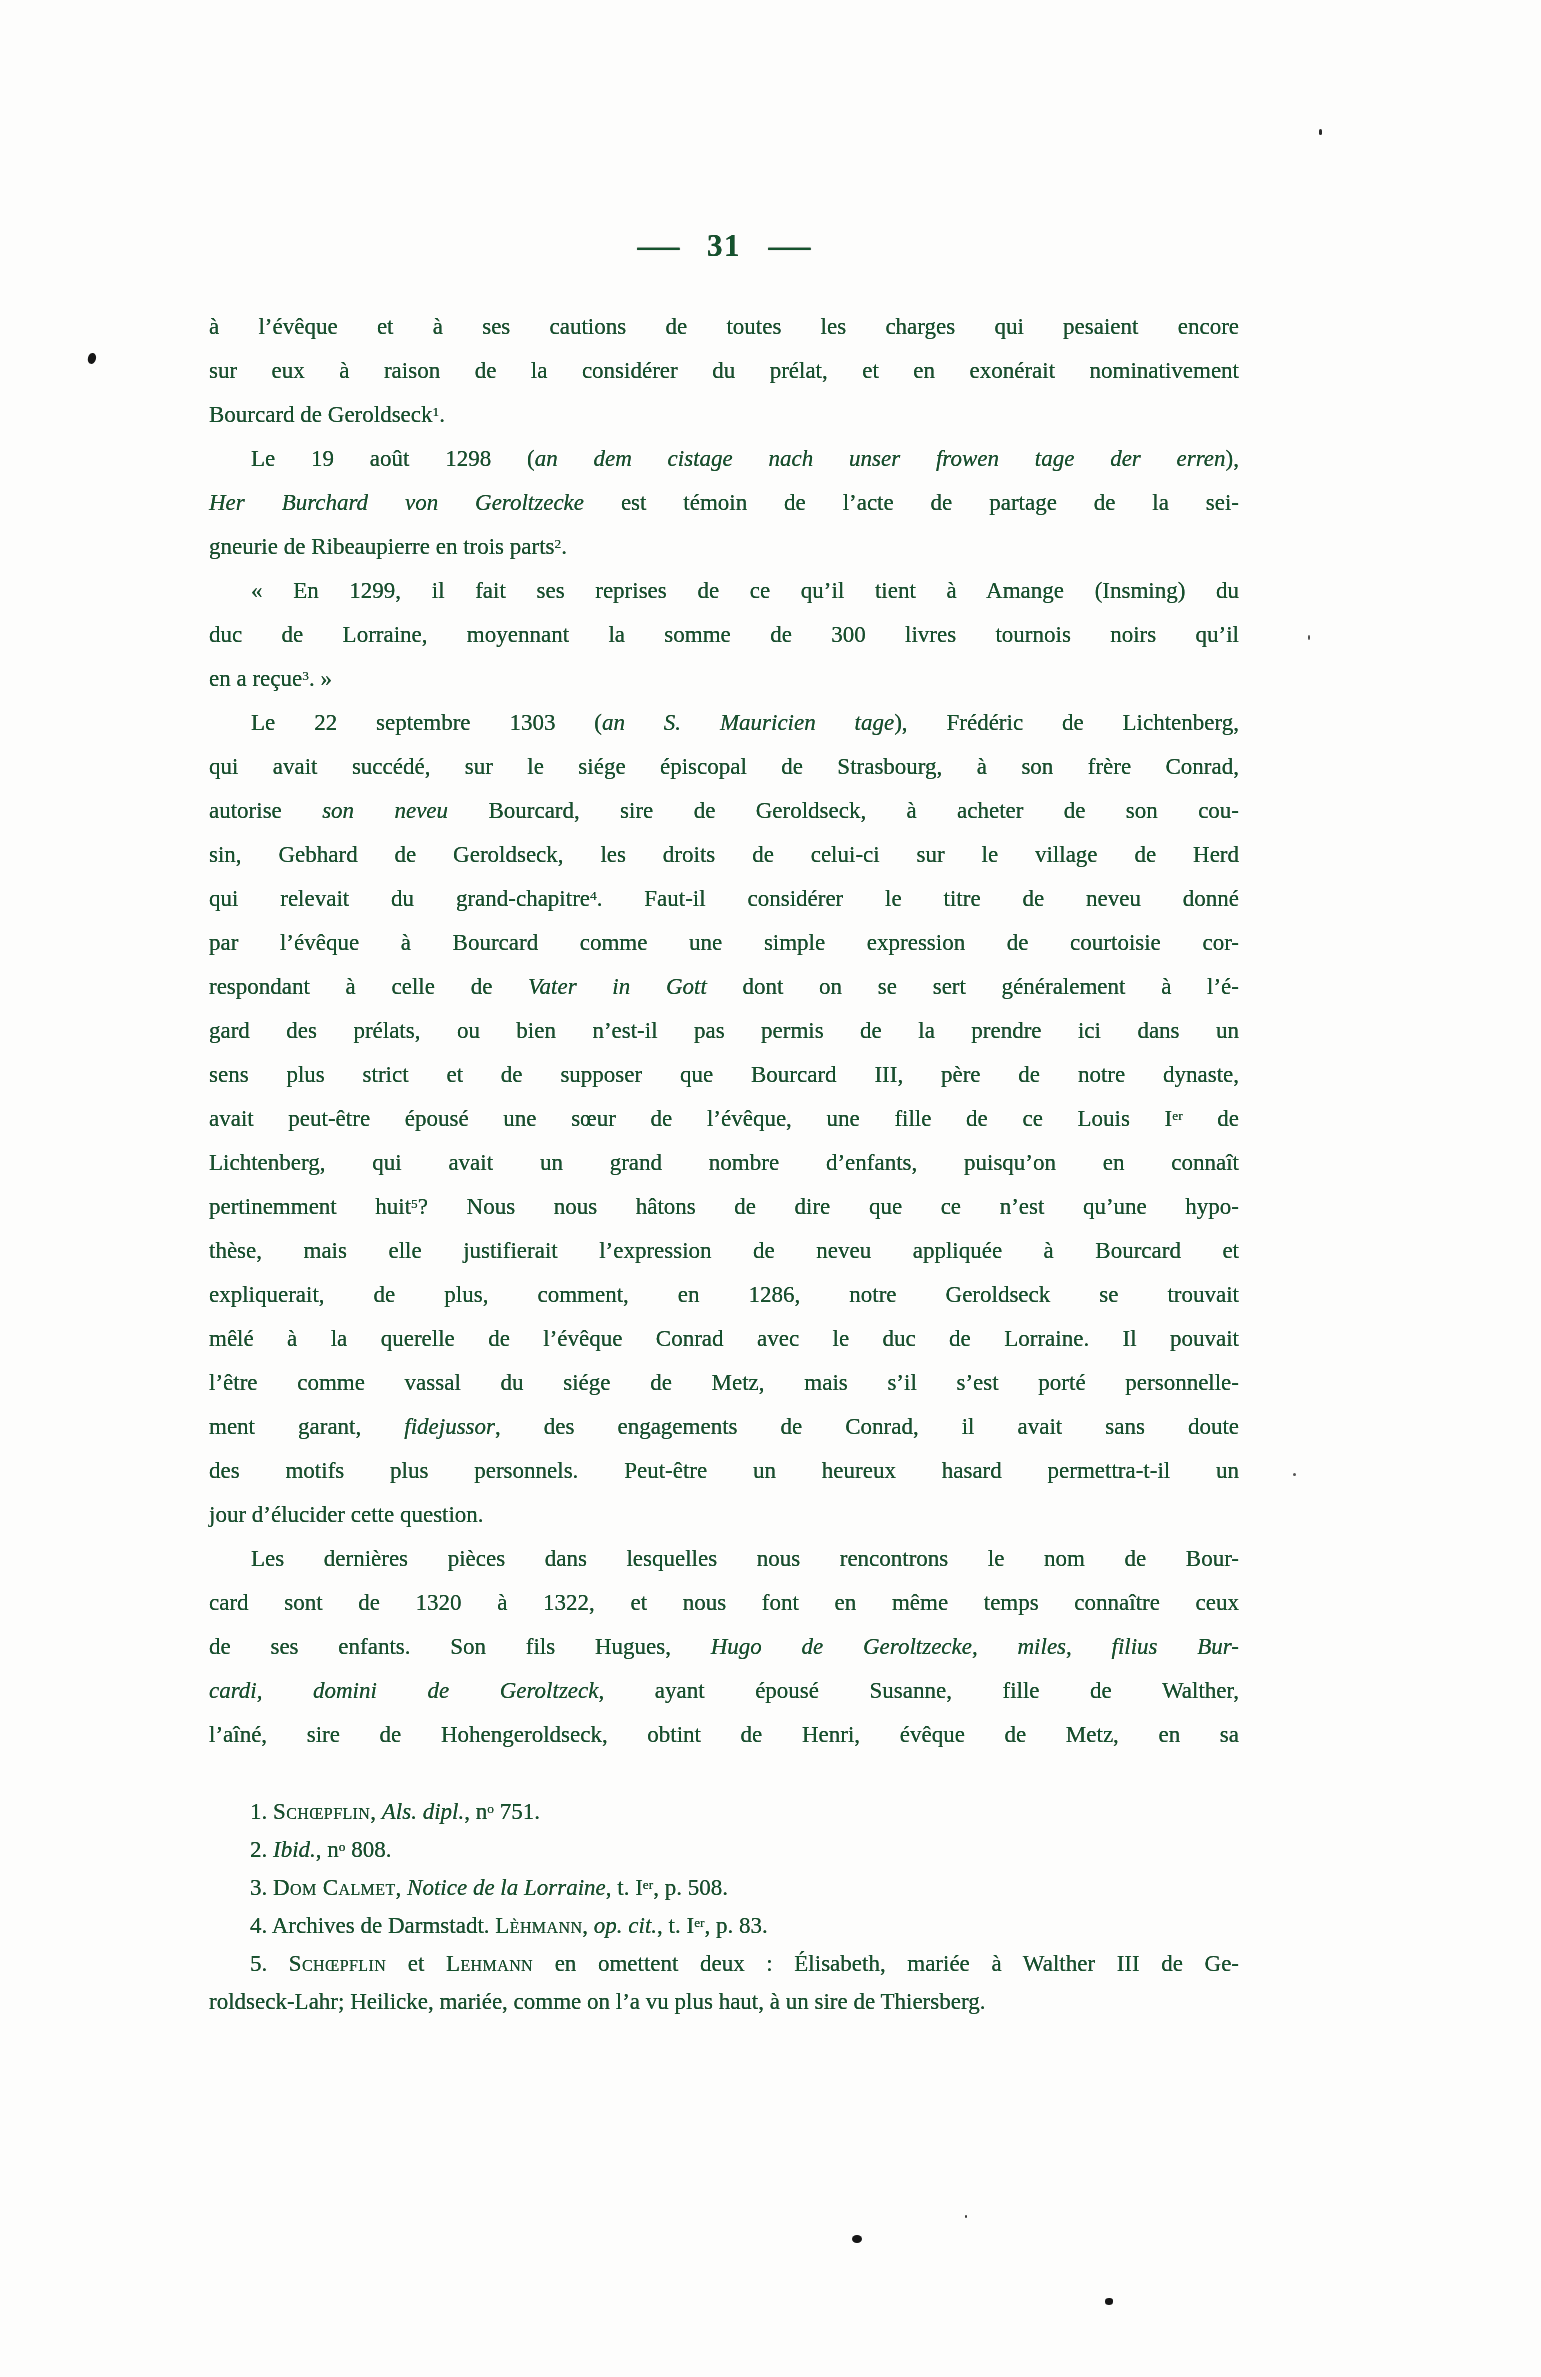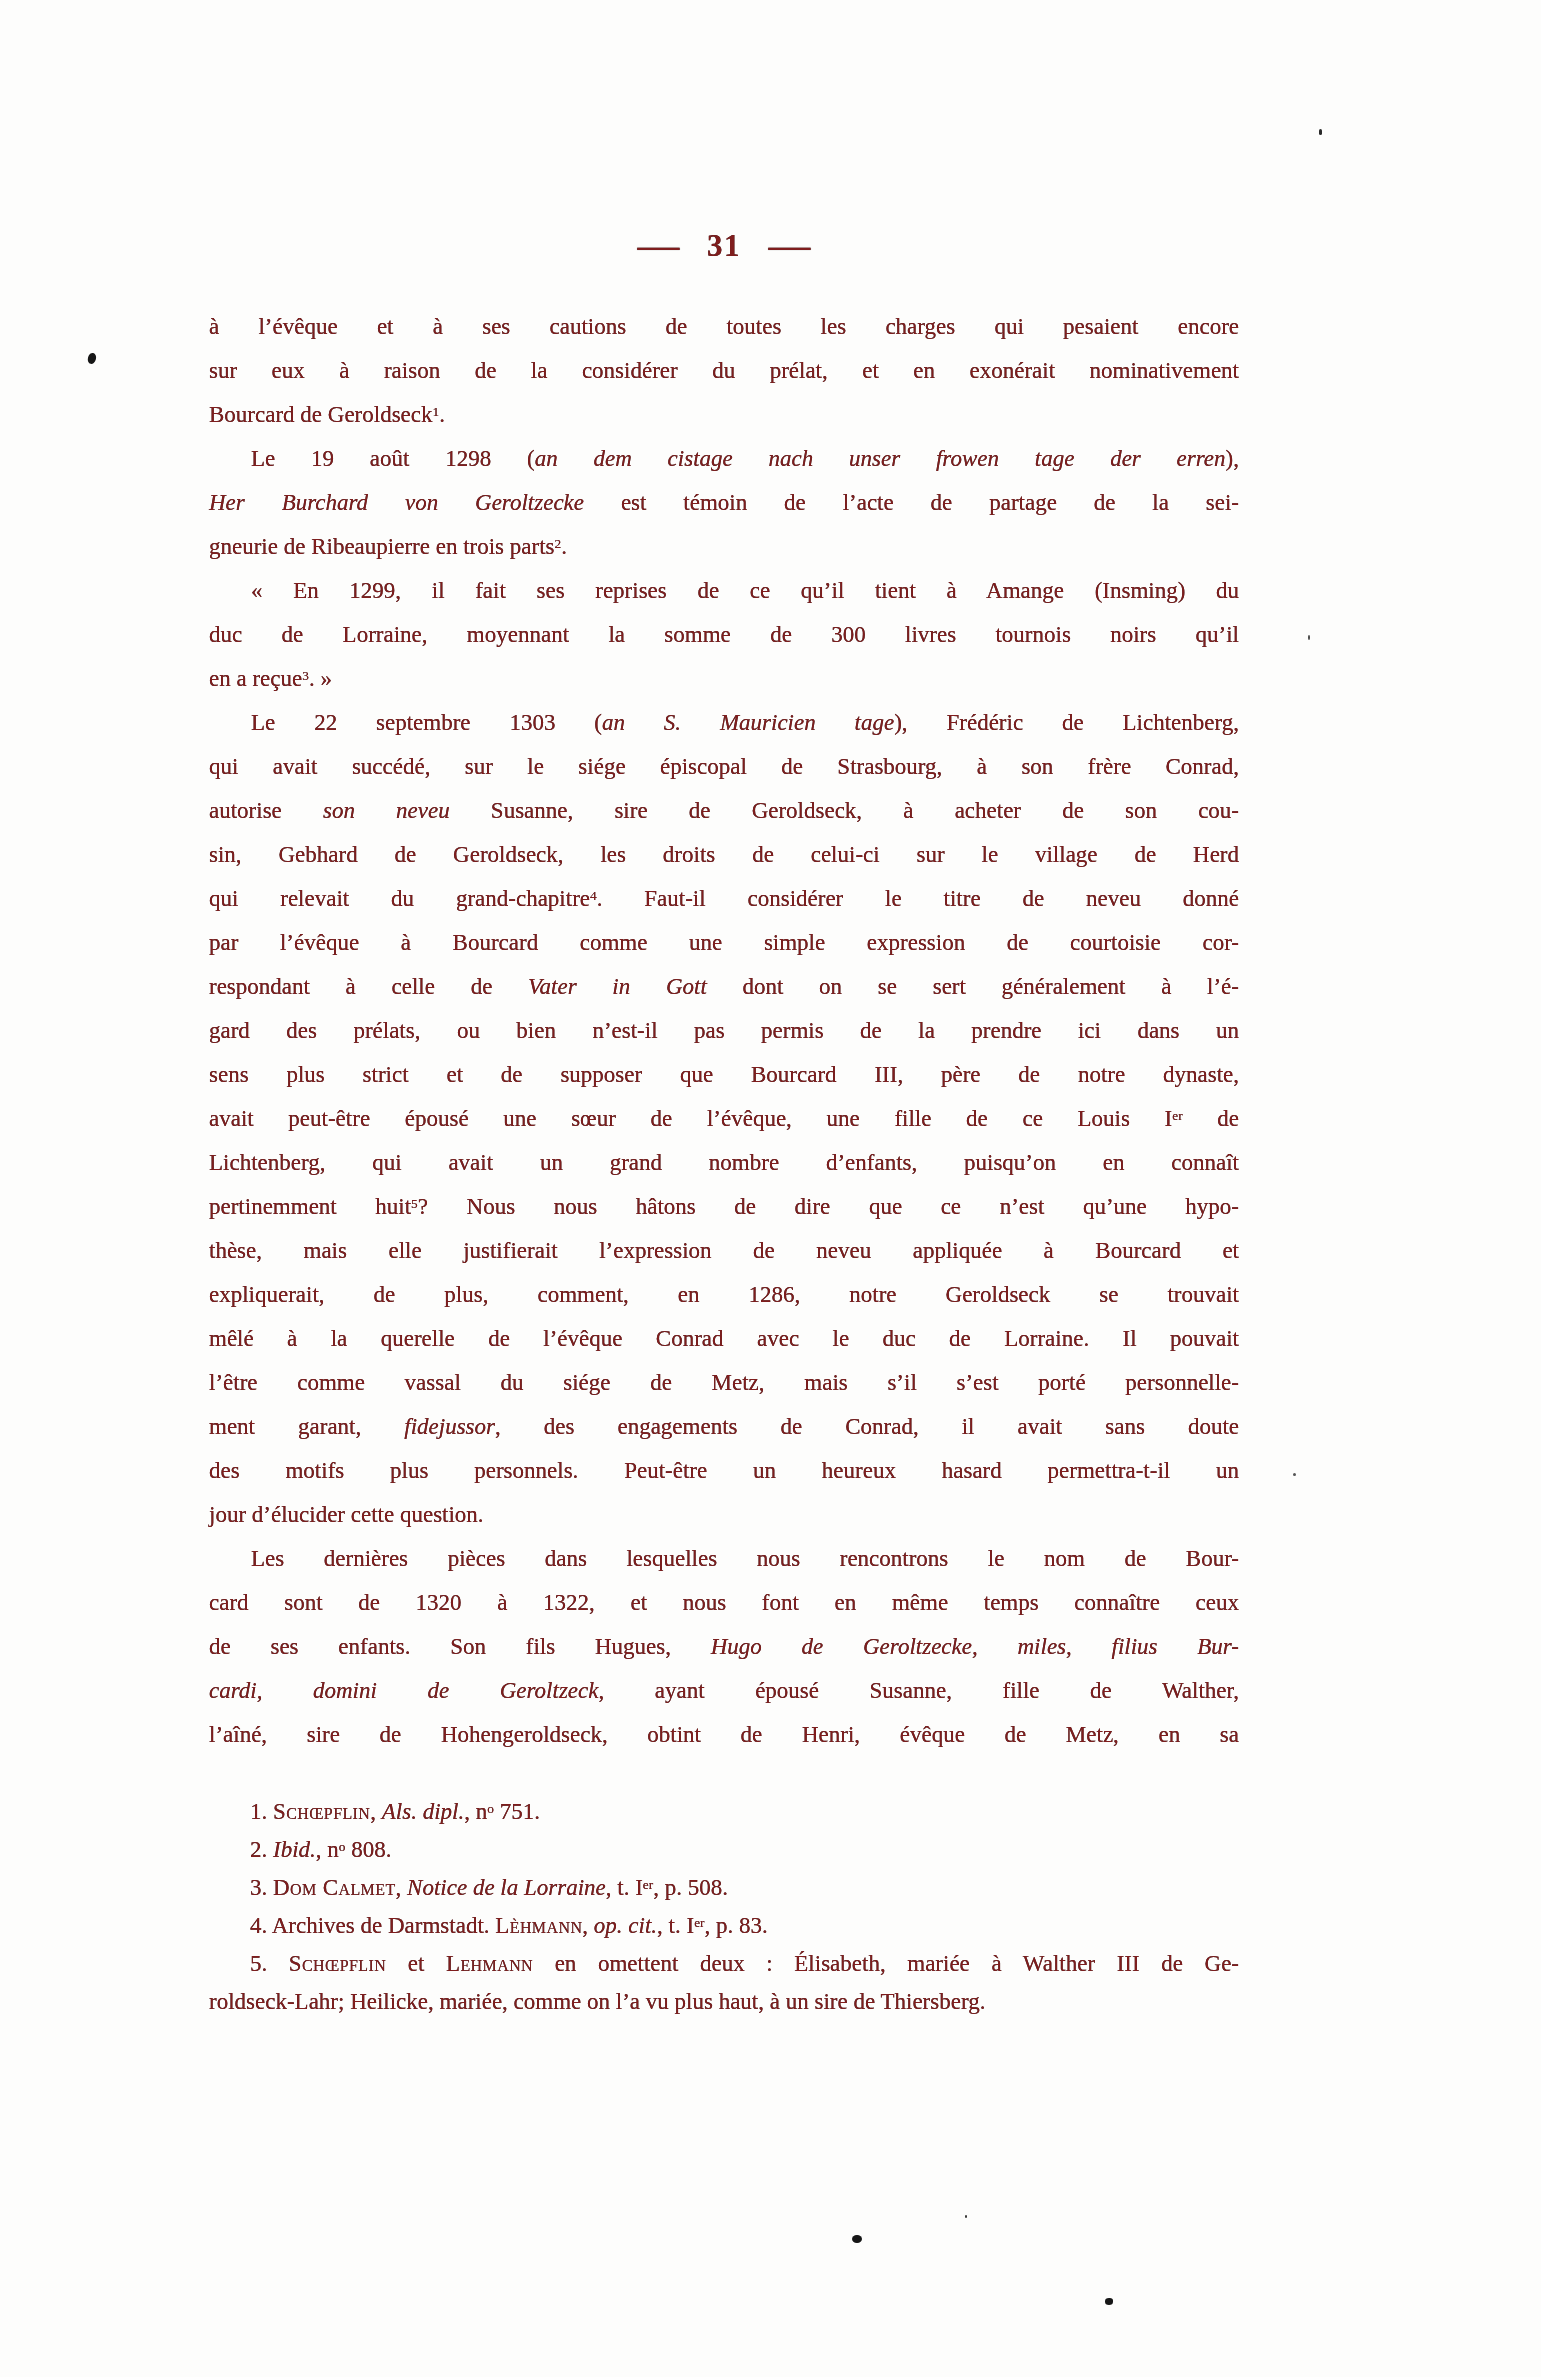--- a/index.html
+++ b/index.html
@@ -3,21 +3,21 @@
 <meta charset="utf-8">
 <style>
   html, body { margin: 0; padding: 0; background: #ffffff; }
   .page {
     position: relative;
     width: 1542px;
     height: 2377px;
     background: #fdfdfc;
     overflow: hidden;
     font-family: "Liberation Serif", "DejaVu Serif", serif;
-    color: #7f1d1d;
+    color: #14532d;
   }
   .page-number {
     position: absolute;
     left: 209px;
     top: 228px;
     width: 1030px;
     text-align: center;
     font-size: 31px;
     font-weight: bold;
     text-shadow: 0 0 0.6px rgba(10,10,10,0.9);
@@ -74,21 +74,21 @@
       <div class="tline"><span>sur eux à raison de la considérer du prélat, et en exonérait nominativement</span></div>
       <div class="tline end"><span>Bourcard de Geroldseck</span><sup class="sup">1</sup><span>.</span></div>
       <div class="tline ind"><span>Le 19 août 1298 (</span><em>an dem cistage nach unser frowen tage der erren</em><span>),</span></div>
       <div class="tline"><em>Her Burchard von Geroltzecke</em><span> est témoin de l’acte de partage de la sei-</span></div>
       <div class="tline end"><span>gneurie de Ribeaupierre en trois parts</span><sup class="sup">2</sup><span>.</span></div>
       <div class="tline ind"><span>« En 1299, il fait ses reprises de ce qu’il tient à Amange (Insming) du</span></div>
       <div class="tline"><span>duc de Lorraine, moyennant la somme de 300 livres tournois noirs qu’il</span></div>
       <div class="tline end"><span>en a reçue</span><sup class="sup">3</sup><span>. »</span></div>
       <div class="tline ind"><span>Le 22 septembre 1303 (</span><em>an S. Mauricien tage</em><span>), Frédéric de Lichtenberg,</span></div>
       <div class="tline"><span>qui avait succédé, sur le siége épiscopal de Strasbourg, à son frère Conrad,</span></div>
-      <div class="tline"><span>autorise </span><em>son neveu</em><span> Susanne, sire de Geroldseck, à acheter de son cou-</span></div>
+      <div class="tline"><span>autorise </span><em>son neveu</em><span> Bourcard, sire de Geroldseck, à acheter de son cou-</span></div>
       <div class="tline"><span>sin, Gebhard de Geroldseck, les droits de celui-ci sur le village de Herd</span></div>
       <div class="tline"><span>qui relevait du grand-chapitre</span><sup class="sup">4</sup><span>. Faut-il considérer le titre de neveu donné</span></div>
       <div class="tline"><span>par l’évêque à Bourcard comme une simple expression de courtoisie cor-</span></div>
       <div class="tline"><span>respondant à celle de </span><em>Vater in Gott</em><span> dont on se sert généralement à l’é-</span></div>
       <div class="tline"><span>gard des prélats, ou bien n’est-il pas permis de la prendre ici dans un</span></div>
       <div class="tline"><span>sens plus strict et de supposer que Bourcard III, père de notre dynaste,</span></div>
       <div class="tline"><span>avait peut-être épousé une sœur de l’évêque, une fille de ce Louis I</span><sup class="sup">er</sup><span> de</span></div>
       <div class="tline"><span>Lichtenberg, qui avait un grand nombre d’enfants, puisqu’on en connaît</span></div>
       <div class="tline"><span>pertinemment huit</span><sup class="sup">5</sup><span>? Nous nous hâtons de dire que ce n’est qu’une hypo-</span></div>
       <div class="tline"><span>thèse, mais elle justifierait l’expression de neveu appliquée à Bourcard et</span></div>

